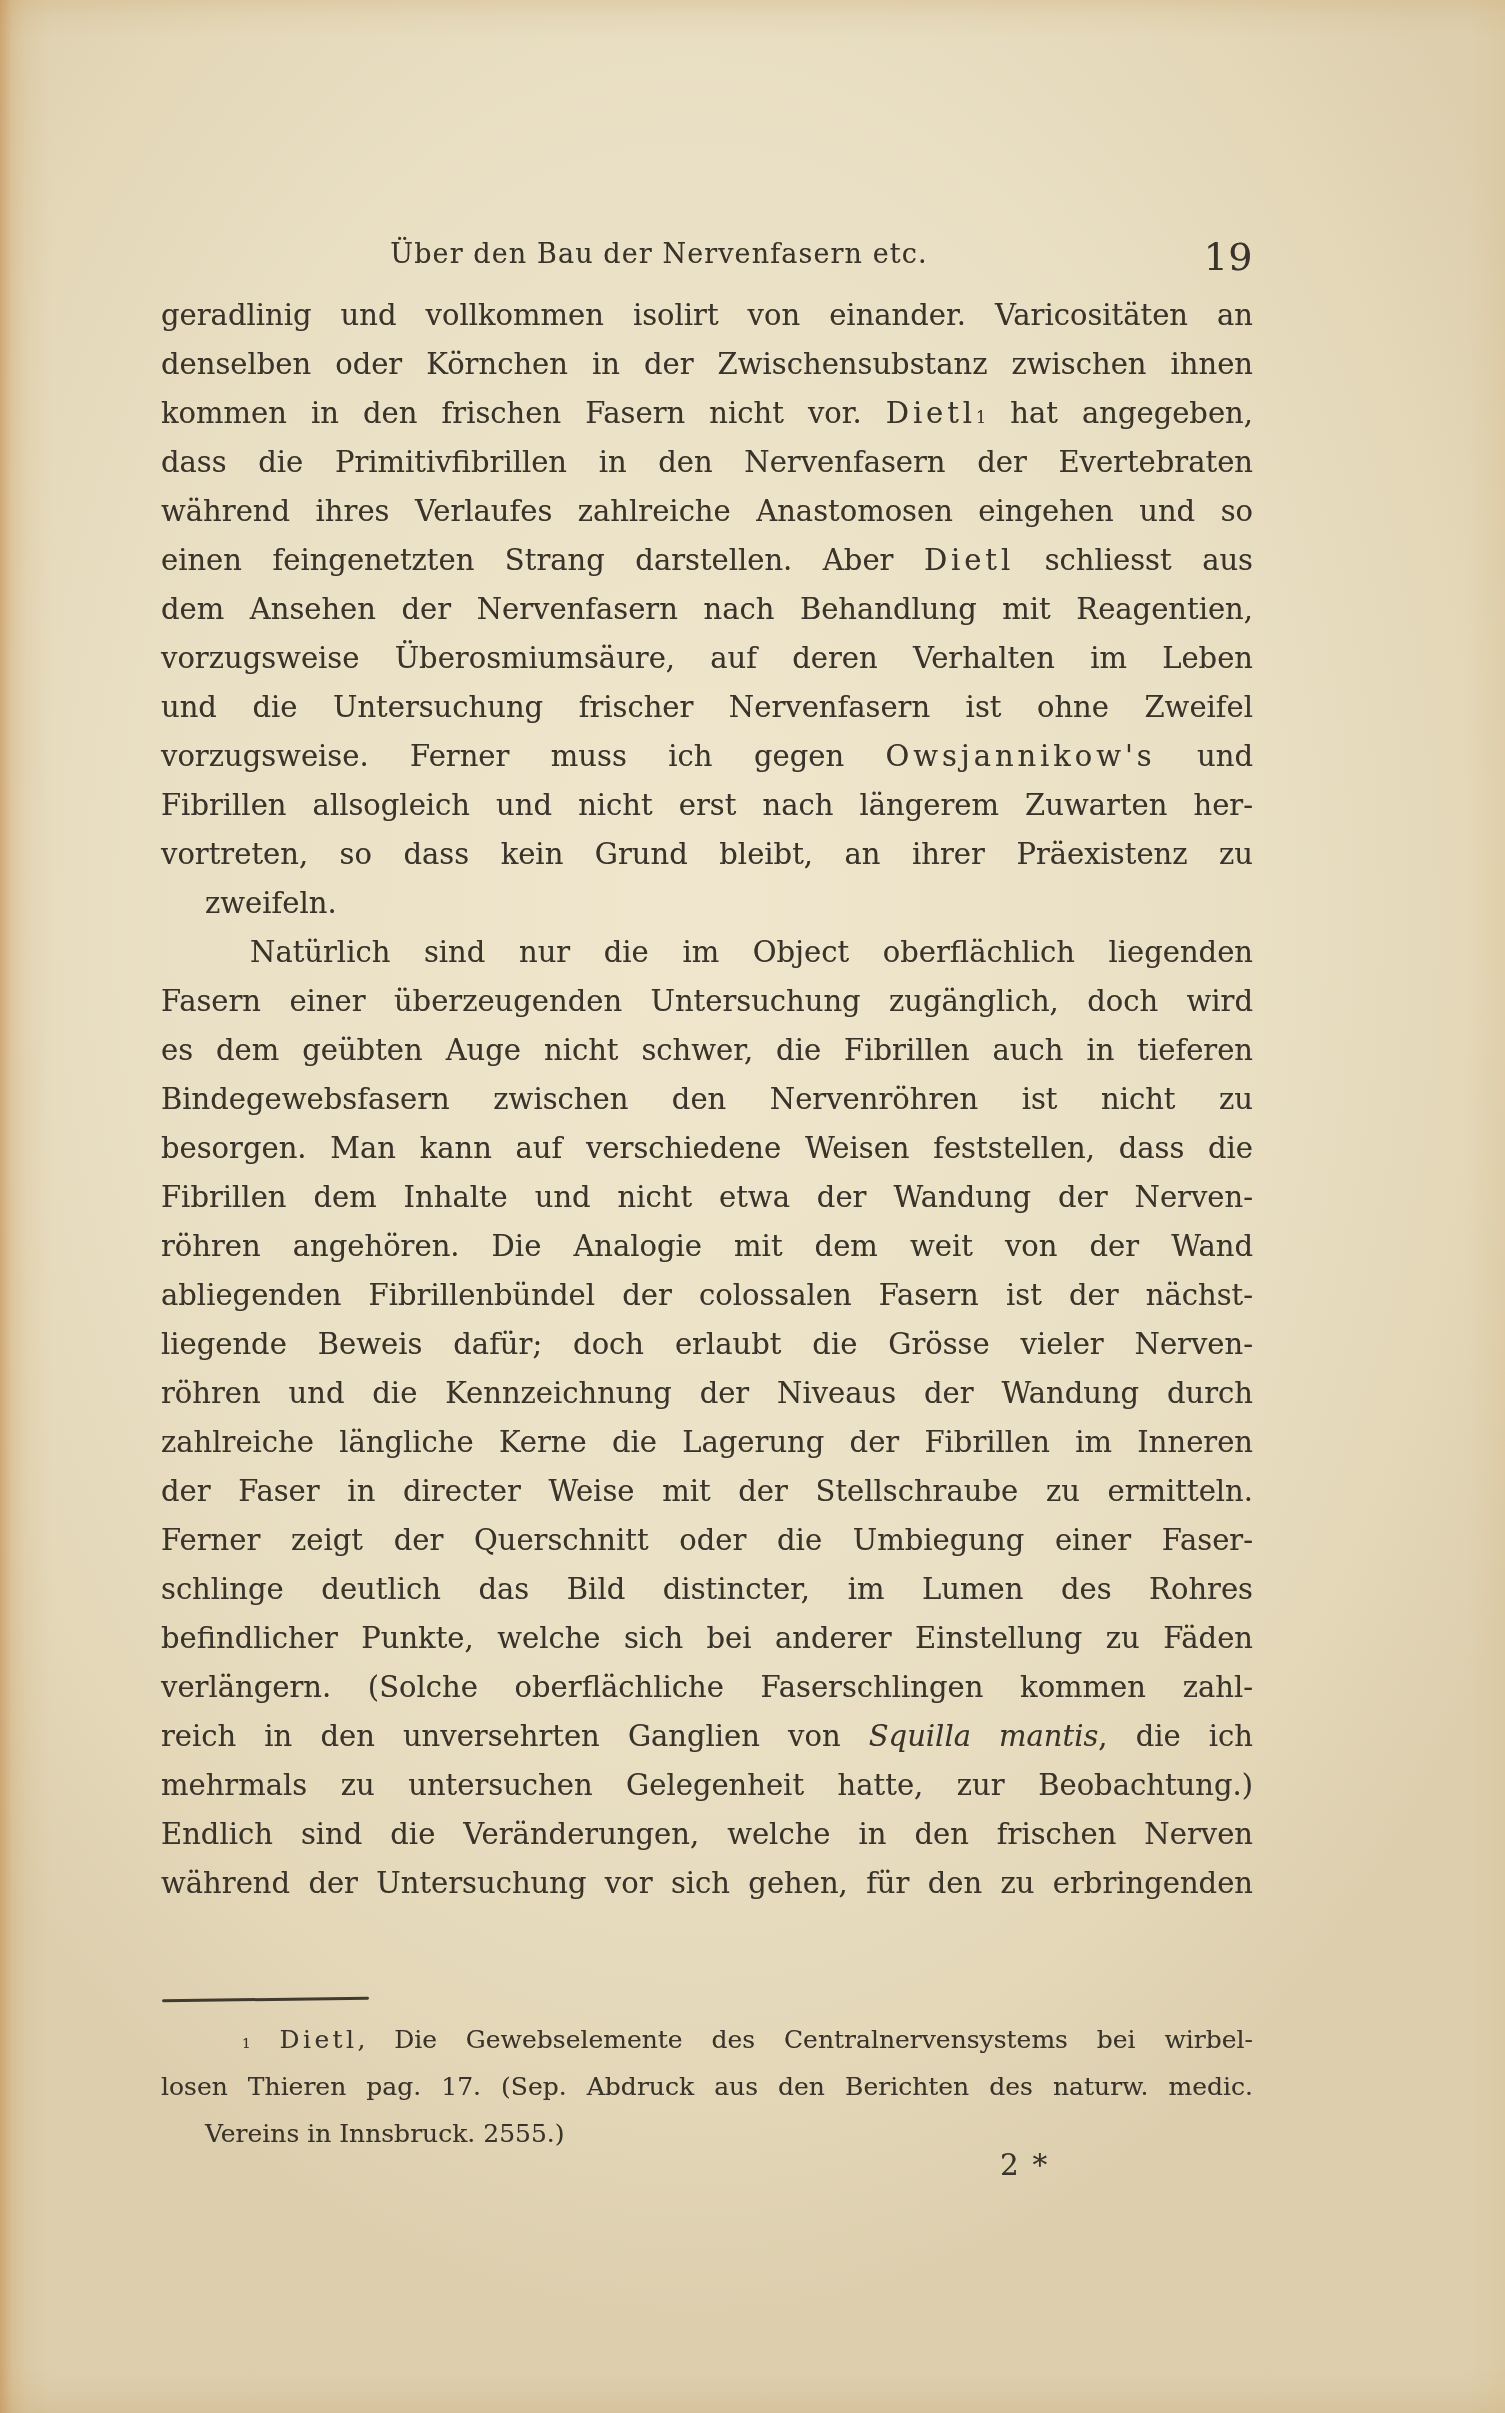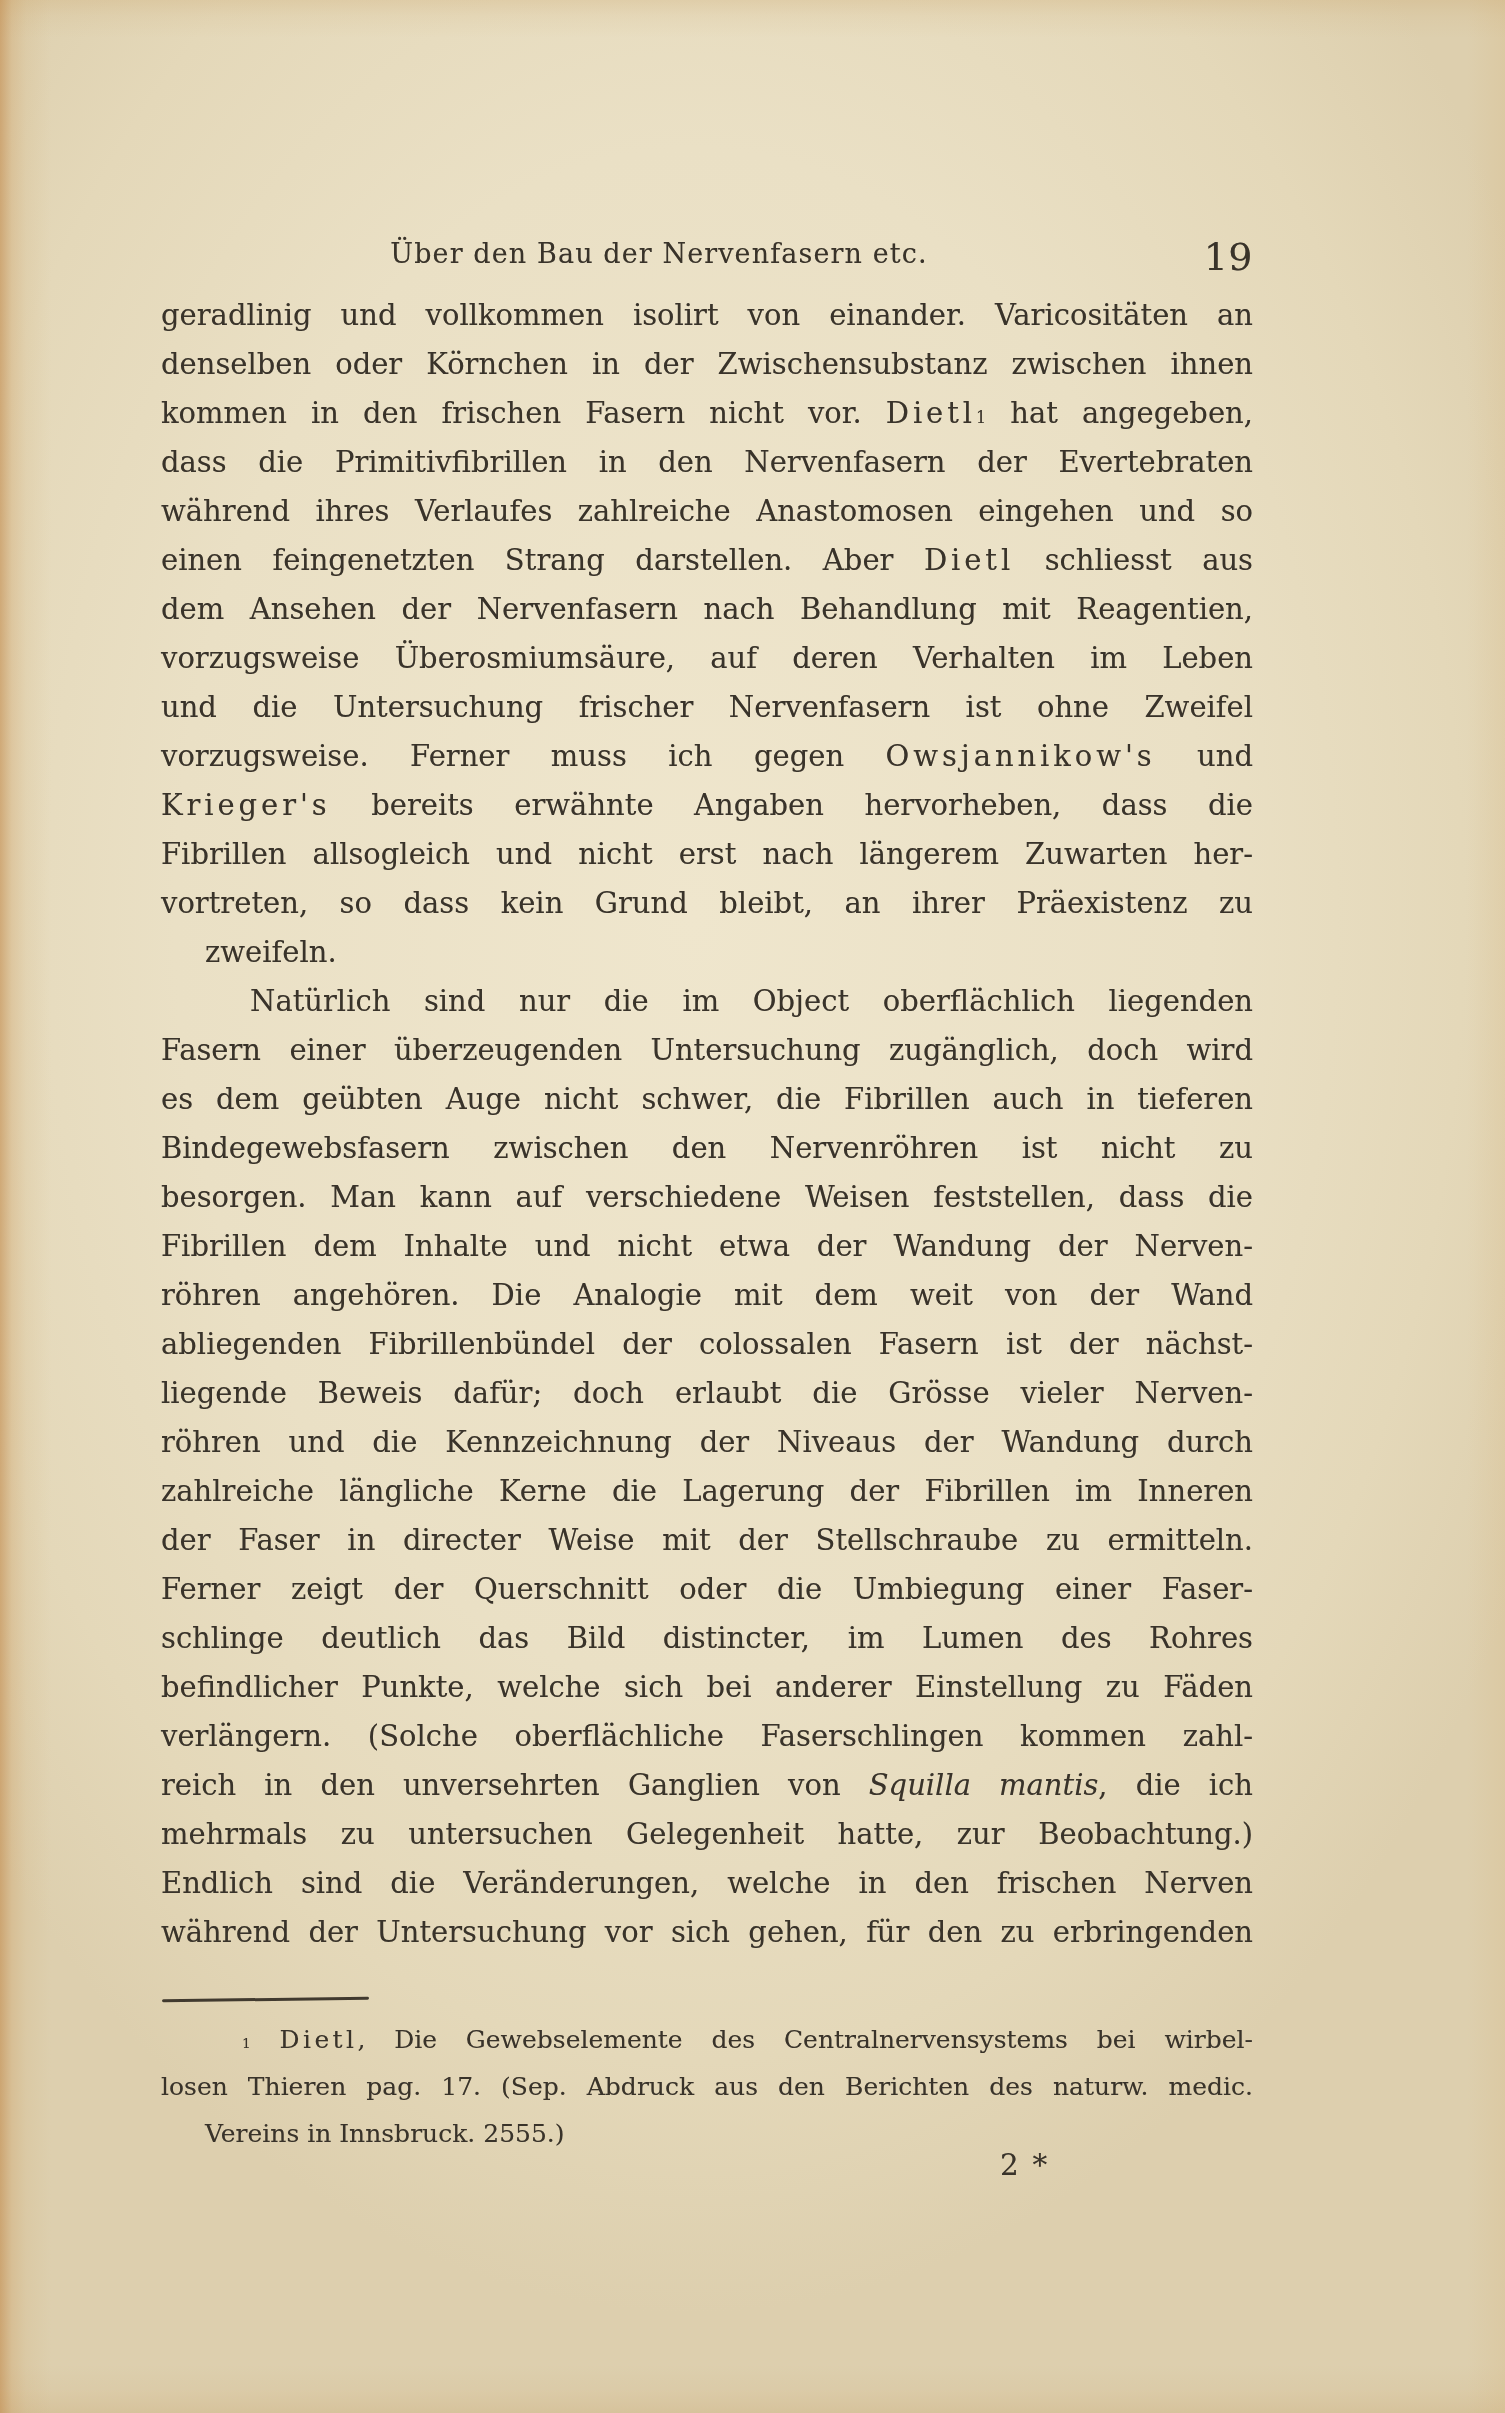--- a/index.html
+++ b/index.html
@@ -69,21 +69,20 @@
       <div class="tline"><span>geradlinig und vollkommen isolirt von einander. Varicositäten an</span></div>
       <div class="tline"><span>denselben oder Körnchen in der Zwischensubstanz zwischen ihnen</span></div>
       <div class="tline"><span>kommen in den frischen Fasern nicht vor. </span><span class="sp">Dietl</span><span class="sup">1</span><span> hat angegeben,</span></div>
       <div class="tline"><span>dass die Primitivfibrillen in den Nervenfasern der Evertebraten</span></div>
       <div class="tline"><span>während ihres Verlaufes zahlreiche Anastomosen eingehen und so</span></div>
       <div class="tline"><span>einen feingenetzten Strang darstellen. Aber </span><span class="sp">Dietl</span><span> schliesst aus</span></div>
       <div class="tline"><span>dem Ansehen der Nervenfasern nach Behandlung mit Reagentien,</span></div>
       <div class="tline"><span>vorzugsweise Überosmiumsäure, auf deren Verhalten im Leben</span></div>
       <div class="tline"><span>und die Untersuchung frischer Nervenfasern ist ohne Zweifel</span></div>
       <div class="tline"><span>vorzugsweise. Ferner muss ich gegen </span><span class="sp">Owsjannikow's</span><span> und</span></div>
-      <div class="tline"><span class="sp">Krieger's</span><span> bereits erwähnte Angaben hervorheben, dass die</span></div>
       <div class="tline"><span>Fibrillen allsogleich und nicht erst nach längerem Zuwarten her-</span></div>
       <div class="tline"><span>vortreten, so dass kein Grund bleibt, an ihrer Präexistenz zu</span></div>
       <div class="tline nj"><span>zweifeln.</span></div>
       <div class="tline" style="text-indent: 89px;"><span>Natürlich sind nur die im Object oberflächlich liegenden</span></div>
       <div class="tline"><span>Fasern einer überzeugenden Untersuchung zugänglich, doch wird</span></div>
       <div class="tline"><span>es dem geübten Auge nicht schwer, die Fibrillen auch in tieferen</span></div>
       <div class="tline"><span>Bindegewebsfasern zwischen den Nervenröhren ist nicht zu</span></div>
       <div class="tline"><span>besorgen. Man kann auf verschiedene Weisen feststellen, dass die</span></div>
       <div class="tline"><span>Fibrillen dem Inhalte und nicht etwa der Wandung der Nerven-</span></div>
       <div class="tline"><span>röhren angehören. Die Analogie mit dem weit von der Wand</span></div>

